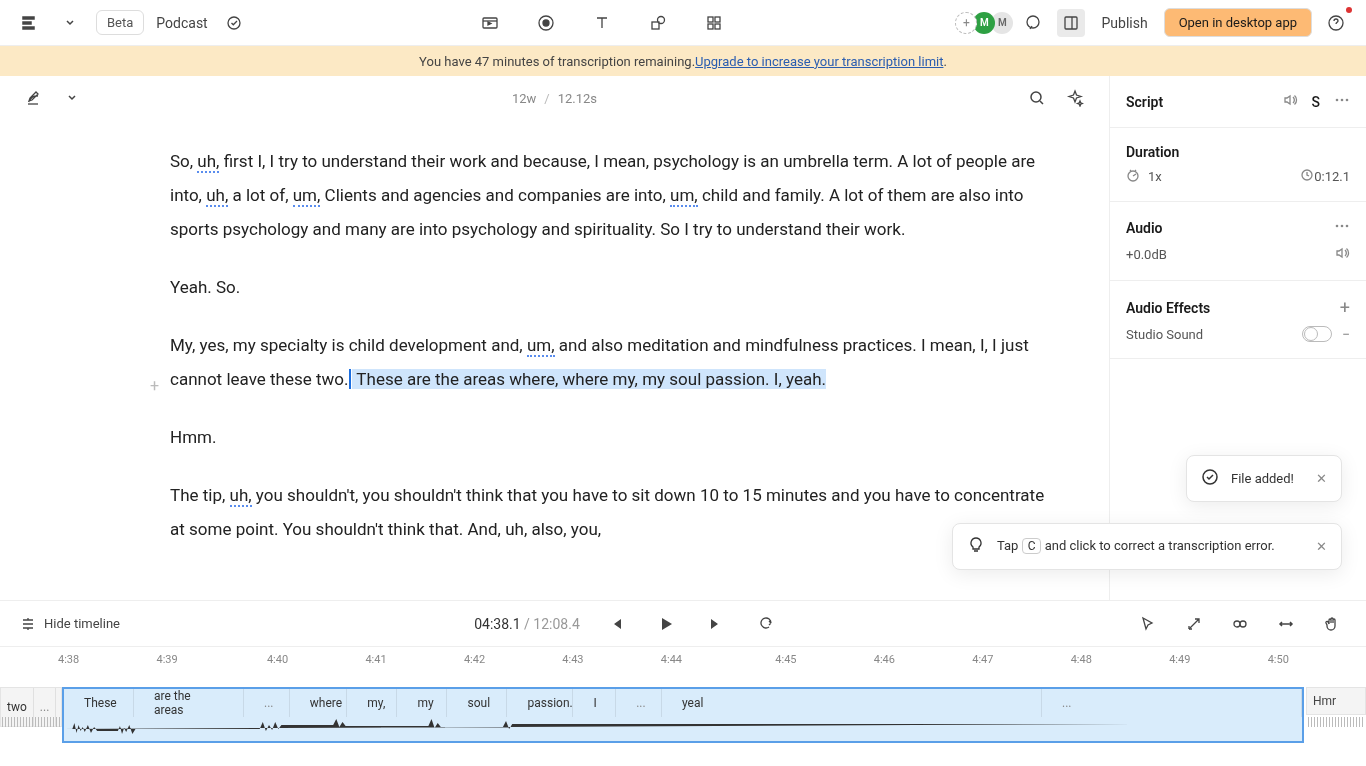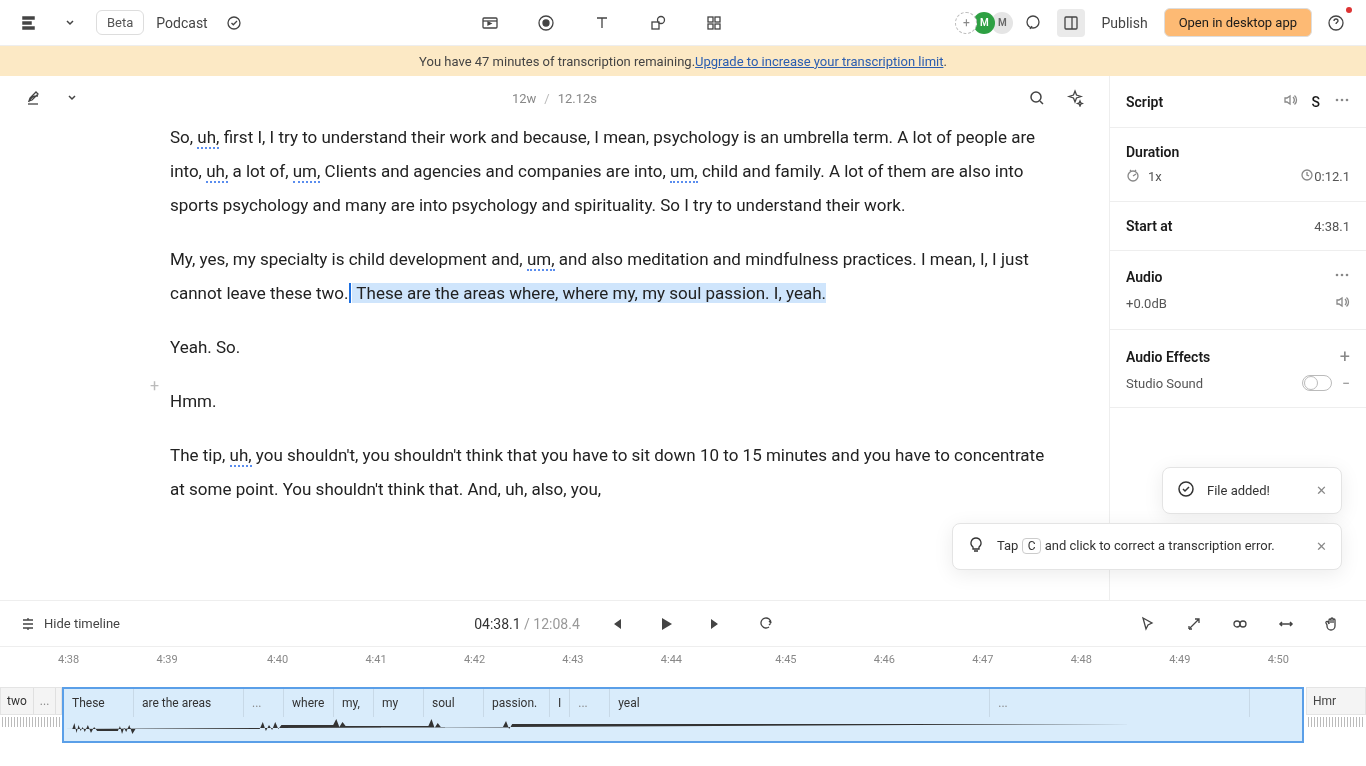--- a/index.html
+++ b/index.html
@@ -33,61 +33,61 @@
 .side-col { width: 256px; }
 
 
 .ed-head { height: 44px; display: flex; align-items: center; padding: 0 20px; gap: 10px; }
 .ed-head .spacer { flex: 1; }
 .ed-head .meta { font-size: 13px; color: #888; display: flex; gap: 8px; }
 .ed-head .meta .sep { color: #bbb; }
 
 
 .transcript { flex: 1; overflow: hidden; padding: 0 60px 0 170px; font-size: 17px; line-height: 2.0; color: #222; position: relative; }
-.transcript p { margin-bottom: 20px; }
+.transcript p { margin-bottom: 20px; margin-top: 24px; }
 .um { color: #222; border-bottom: 2px dotted #5a8dee; }
 .hl { background: #cfe5fc; }
 .cursor { display: inline-block; width: 2px; height: 20px; background: #1d6fe0; vertical-align: text-bottom; margin: 0 1px; }
 .plus-gutter { position: absolute; left: 150px; top: 250px; color: #bbb; font-size: 16px; }
 
 
 .side-col .section { padding: 12px 16px; border-bottom: 1px solid #eee; }
 .side-col .row { display: flex; align-items: center; justify-content: space-between; padding: 4px 0; }
 .side-col .label { font-weight: 600; font-size: 14px; }
 .side-col .sub { font-size: 13px; color: #555; }
 .side-col .muted-icon { color: #888; }
 .toggle { width: 30px; height: 16px; border: 1px solid #bbb; border-radius: 999px; position: relative; }
 .toggle::after { content: ''; width: 12px; height: 12px; border-radius: 50%; background: #fff; border: 1px solid #bbb; position: absolute; left: 1px; top: 0; }
 
 
 .toast { position: absolute; right: 24px; background: #fff; border: 1px solid #e4e4e4; box-shadow: 0 4px 20px rgba(0,0,0,0.08); border-radius: 8px; padding: 12px 14px; display: flex; align-items: center; gap: 12px; font-size: 13px; color: #333; }
 .toast .close { margin-left: auto; color: #888; cursor: pointer; }
-.toast.t1 { bottom: 252px; width: 180px; }
+.toast.t1 { bottom: 264px; width: 156px; }
 .toast.t2 { bottom: 196px; width: 390px; }
 .kbd { border: 1px solid #ccc; border-radius: 4px; padding: 0 5px; font-size: 12px; font-family: inherit; }
 
 
 .playbar { height: 46px; border-top: 1px solid #eee; display: flex; align-items: center; padding: 0 20px; gap: 20px; }
 .playbar .hide { display: flex; align-items: center; gap: 8px; font-size: 13px; color: #444; cursor: pointer; }
 .playbar .center { flex: 1; display: flex; align-items: center; justify-content: center; gap: 22px; }
 .time { font-size: 14px; color: #333; }
 .time .dur { color: #999; }
 .tool-icons { display: flex; align-items: center; gap: 18px; color: #555; }
 
 
 .timeline { height: 120px; border-top: 1px solid #eee; position: relative; overflow: hidden; }
 .ruler { height: 30px; display: flex; position: relative; font-size: 11px; color: #888; }
 .ruler .tick { width: 103px; position: relative; }
 .ruler .tick span { position: absolute; top: 6px; left: 0; }
 .track { position: absolute; left: 0; right: 0; top: 40px; height: 60px; }
 .clip-sel { position: absolute; left: 62px; right: 62px; top: 0; bottom: 4px; border: 2px solid #5a9fe8; background: #d9ecfb; }
-.clip-left { position: absolute; left: 0; width: 62px; top: 0; height: 28px; background: #f4f4f4; border: 1px solid #e4e4e4; display: flex; align-items: flex-start; }
+.clip-left { position: absolute; left: 0; width: 62px; top: 0; height: 40px; background: #f4f4f4; border: 1px solid #e4e4e4; display: flex; align-items: flex-start; }
 .clip-right { position: absolute; right: 0; width: 60px; top: 0; height: 28px; background: #f4f4f4; border: 1px solid #e4e4e4; display: flex; align-items: center; padding-left: 6px; font-size: 12px; color: #444; }
 .words { display: flex; height: 28px; align-items: center; }
-.word { border-right: 1px solid rgba(0,0,0,0.08); padding: 0 8px; font-size: 12px; color: #333; height: 100%; display: flex; align-items: center; }
+.word { border-right: 1px solid rgba(0,0,0,0.08); padding: 0 20px; font-size: 12px; color: #333; height: 100%; display: flex; align-items: center; }
 .wave { position: absolute; left: 62px; right: 62px; top: 30px; height: 24px; }
 .wave svg { width: 100%; height: 100%; }
 .clip-left .word { padding: 0 6px; }
 .dots { color: #888; }
 .pre-wave { position: absolute; left: 2px; top: 30px; width: 58px; height: 10px; background: repeating-linear-gradient(90deg,#bbb 0 1px,transparent 1px 3px); }
 .post-wave { position: absolute; right: 2px; top: 30px; width: 56px; height: 10px; background: repeating-linear-gradient(90deg,#bbb 0 1px,transparent 1px 3px); }
 </style>
 </head>
 <body>
 
@@ -214,24 +214,24 @@
           <svg width="18" height="18" viewBox="0 0 18 18" fill="none" stroke="currentColor" stroke-width="1.3">
             <path d="M9 2l1.5 4L15 7.5 10.5 9 9 13 7.5 9 3 7.5 7.5 6 9 2zM14 12l.7 1.8L16.5 14.5 14.7 15.2 14 17 13.3 15.2 11.5 14.5 13.3 13.8 14 12z"></path>
           </svg>
         </div>
     </div>
     <div class="transcript">
       <div class="plus-gutter">+</div>
       <p>
         <span>So, </span><span class="um">uh,</span><span> first I, I try to understand their work and because, I mean, psychology is an umbrella term. A lot of people are into, </span><span class="um">uh,</span><span> a lot of, </span><span class="um">um,</span><span> Clients and agencies and companies are into, </span><span class="um">um,</span><span> child and family. A lot of them are also into sports psychology and many are into psychology and spirituality. So I try to understand their work.</span>
       </p>
+      <p>Yeah. So.</p>
       <p>
         <span>My, yes, my specialty is child development and, </span><span class="um">um,</span><span> and also meditation and mindfulness practices. I mean, I, I just cannot leave these two.</span><span class="cursor"></span><span class="hl"> These are the areas where, where my, my soul passion. I, yeah.</span>
       </p>
-      <p>Yeah. So.</p>
       <p>Hmm.</p>
       <p>
         <span>The tip, </span><span class="um">uh,</span><span> you shouldn't, you shouldn't think that you have to sit down 10 to 15 minutes and you have to concentrate at some point. You shouldn't think that. And, uh, also, you,</span>
       </p>
     </div>
   </div>
 
   <div class="side-col">
     <div class="section">
       <div class="row">
@@ -261,26 +261,20 @@
               </svg></span>
           <span class="sub">1x</span>
         </span>
         <span style="display:flex;align-items:center">
           <span class="muted-icon"><svg width="14" height="14" viewBox="0 0 14 14" fill="none" stroke="currentColor" stroke-width="1.3">
                 <circle cx="7" cy="7" r="5"></circle>
                 <path d="M7 4v3l2 1"></path>
               </svg></span>
           <span class="sub">0:12.1</span>
         </span>
-      </div>
-    </div>
-    <div class="section">
-      <div class="row">
-        <span class="label">Start at</span>
-        <span class="sub">4:38.1</span>
       </div>
     </div>
     <div class="section">
       <div class="row">
         <span class="label">Audio</span>
         <span class="muted-icon"><svg width="16" height="16" viewBox="0 0 16 16" fill="currentColor">
               <circle cx="3" cy="8" r="1.3"></circle>
               <circle cx="8" cy="8" r="1.3"></circle>
               <circle cx="13" cy="8" r="1.3"></circle>
             </svg></span>

